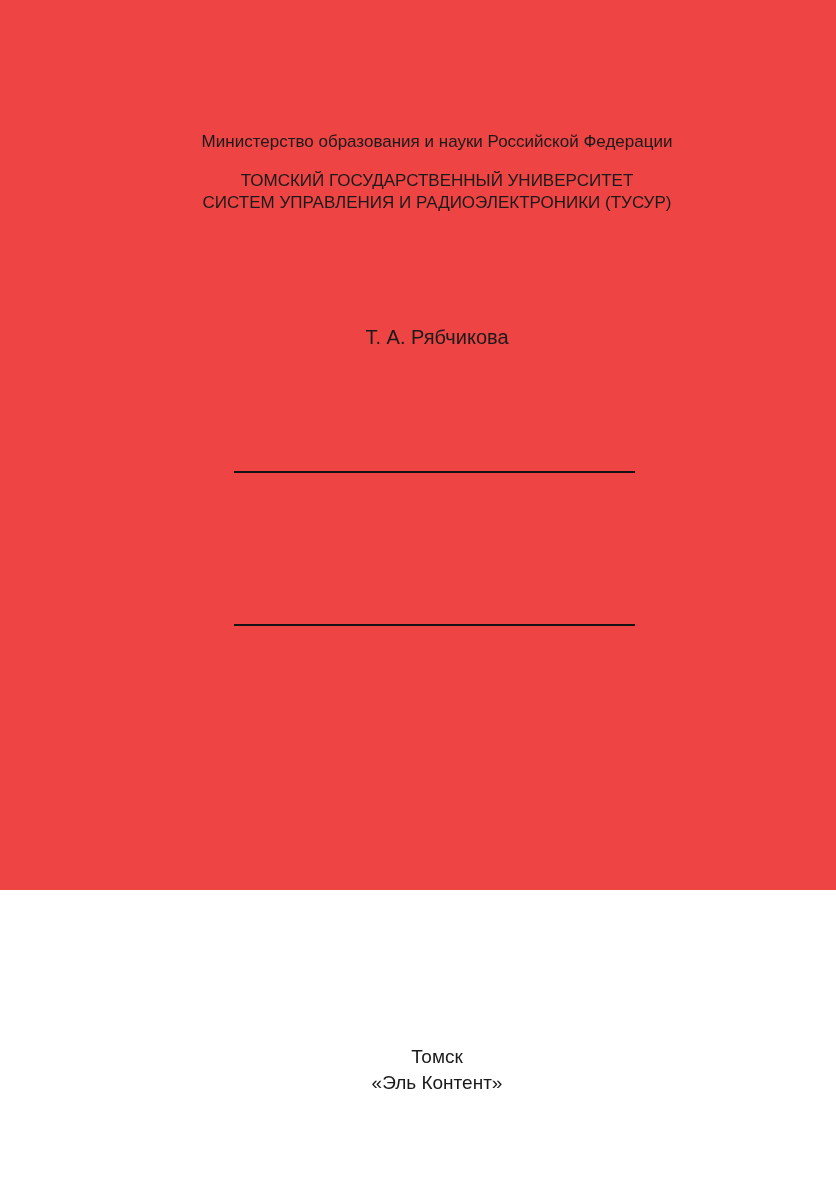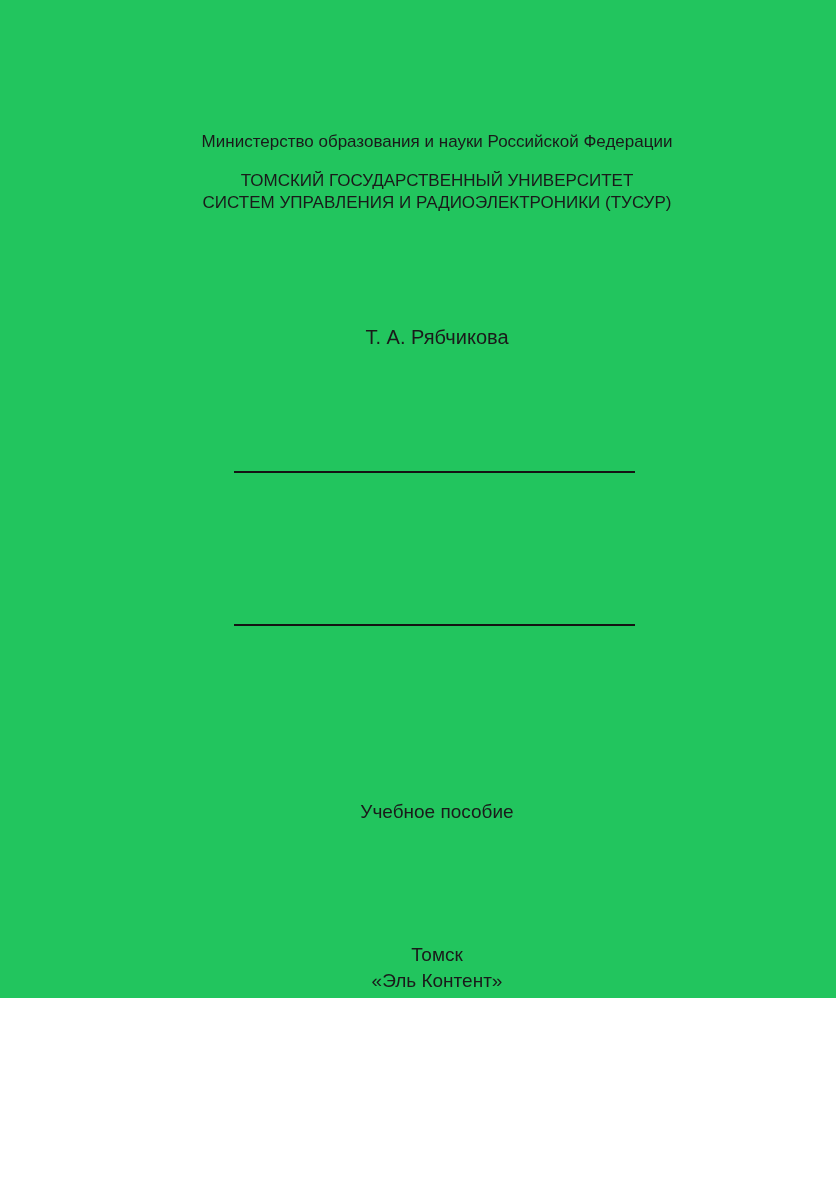--- a/index.html
+++ b/index.html
@@ -7,22 +7,22 @@
   body {
     width: 836px; height: 1182px;
     font-family: "Liberation Sans", "DejaVu Sans", sans-serif;
     color: #1a1a1a;
     position: relative;
     overflow: hidden;
   }
   .page {
     position: absolute;
     left: 0; top: 0;
-    width: 836px; height: 998px;
-    background: #22c55e;
+    width: 836px; height: 890px;
+    background: #ef4444;
   }
   
   .cblock {
     position: absolute;
     left: 38px;
     width: 798px;
     text-align: center;
   }
   .ministry {
     top: 132px;
@@ -56,21 +56,21 @@
     font-size: 35px;
     line-height: 44px;
     letter-spacing: 0.5px;
   }
   .subtitle {
     top: 799px;
     font-size: 19px;
     line-height: 25px;
   }
   .imprint {
-    top: 942px;
+    top: 1044px;
     font-size: 19px;
     line-height: 25.5px;
   }
   .imprint .year {
     font-family: "Liberation Serif", "DejaVu Serif", serif;
     font-size: 19px;
   }
 </style>
 </head>
 <body>
@@ -84,20 +84,19 @@
   <div class="cblock university">
     <div>ТОМСКИЙ ГОСУДАРСТВЕННЫЙ УНИВЕРСИТЕТ</div>
     <div>СИСТЕМ УПРАВЛЕНИЯ И РАДИОЭЛЕКТРОНИКИ (ТУСУР)</div>
   </div>
 
   <div class="double-rule rule-top"></div>
 
 
   <div class="double-rule rule-bottom"></div>
 
-  <div class="cblock subtitle">Учебное пособие</div>
 
   <div class="cblock imprint">
     <div>Томск</div>
     <div>«Эль Контент»</div>
   </div>
 
 </div>
 
 </body></html>

